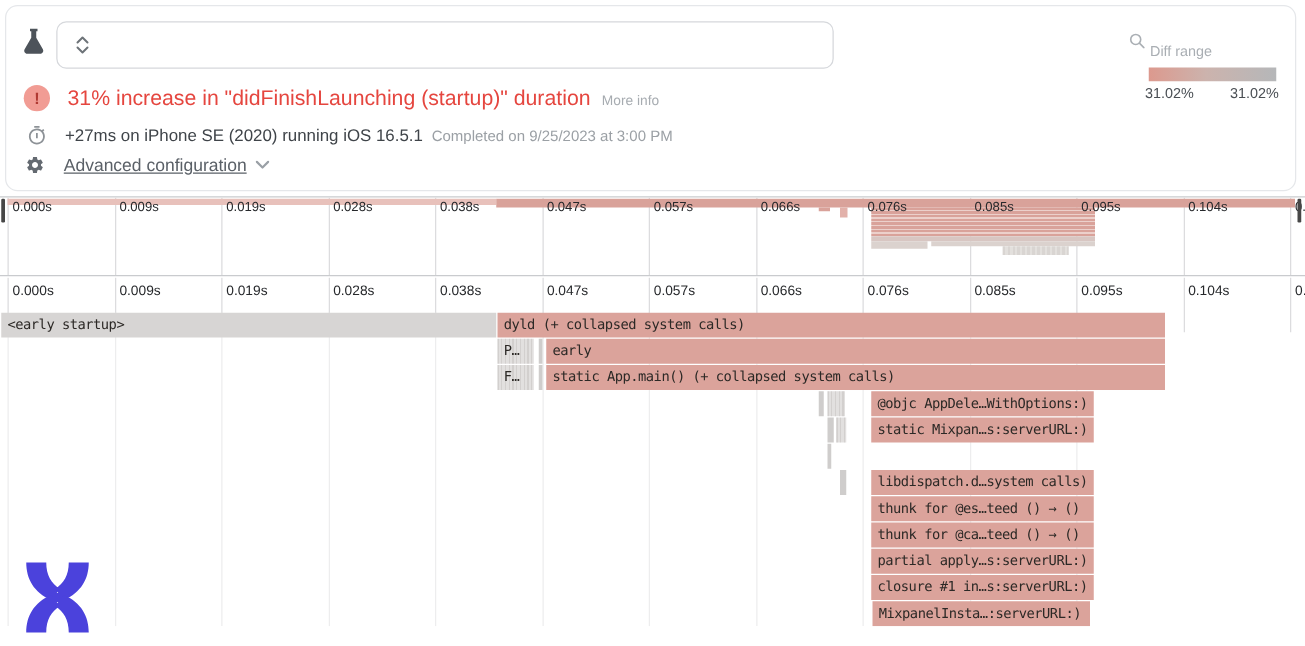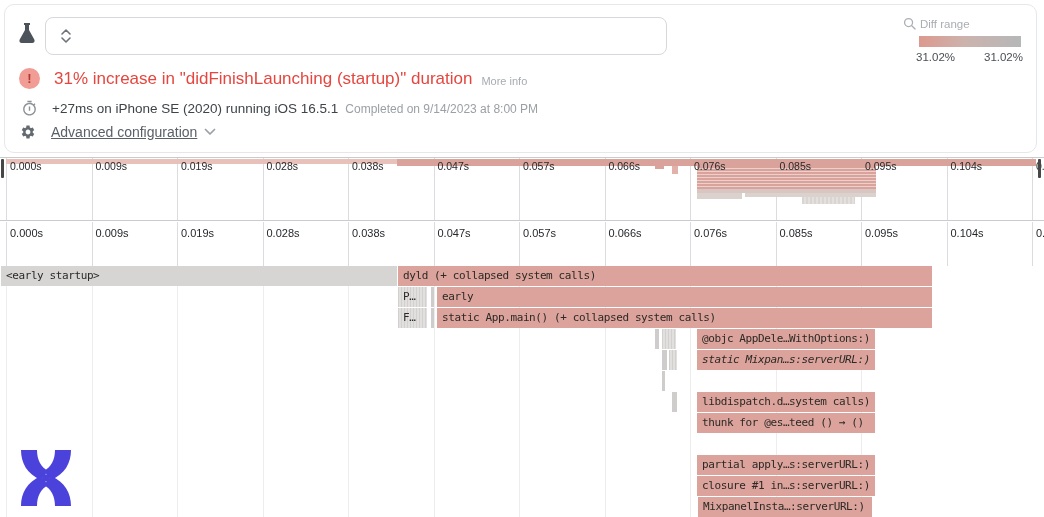--- a/index.html
+++ b/index.html
@@ -21,31 +21,31 @@
   .more-info { margin-left:9px; font-size:11px; color:#a7acb1; align-self:flex-end; padding-bottom:2px; cursor:pointer; }
   .device-row { position:absolute; left:16px; top:95px; display:flex; align-items:center;justify-content:space-between; }
   .device-text { margin-left:14px; font-size:13.5px; color:#3f4449; }
   .completed { margin-left:7px; font-size:12px; color:#9ba0a5; }
   .config-row { position:absolute; left:15px; top:119px; display:flex; align-items:center; cursor:pointer; }
   .config-text { margin-left:15px; font-size:14px; color:#5a6067;text-decoration:underline; }
   .config-row svg.chev { margin-left:7px; }
 
   .diff { position:absolute; left:898px; top:12px; width:126px; }
   .diff-label { display:flex; align-items:center; font-size:11.5px; color:#a9aeb3; }
-  .diff-label span { margin-left:4px; }
+  .diff-label span { margin-left:4px;margin-top:19px; }
   .diff-bar { margin-left:16px; margin-top:6px; width:102px; height:11px;
     background:linear-gradient(90deg,#dc998e 0%, #ccb3ad 45%, #b5b7b9 100%); cursor:pointer; }
   .diff-vals { margin-left:13px; margin-top:4px; width:107px; display:flex;
     justify-content:space-between; font-size:11.5px; color:#4a4f54; }
 
   
   .minimap { position:absolute; left:0; top:157px; width:1044px; height:64px;
     border-top:1px solid #c9cbce; border-bottom:1px solid #c9cbce; overflow:hidden; cursor:pointer; }
   .ruler { position:absolute; left:0; top:222px; width:1044px; height:44px; overflow:hidden; }
-  .flame { position:absolute; left:0; top:266px; width:932px; height:251px; overflow:hidden; }
+  .flame { position:absolute; left:0; top:250px; width:932px; height:251px; overflow:hidden; }
 
   .grid { position:absolute; top:0; bottom:0; width:1px; background:#dcdcde; z-index:0; }
   .flame .grid { background:#ededee; }
   .ticklabel { position:absolute; font-size:11px; color:#26282b; white-space:nowrap; z-index:3; }
   .minimap .ticklabel { top:2px; font-size:10.5px; }
   .ruler .ticklabel { top:5px; }
 
   .mmshape { position:absolute; z-index:1; }
   .mm-light   { background:#e8c1bb; }
   .mm-red     { background:#d9a29a; }
@@ -105,21 +105,21 @@
     <span class="alert-icon">!</span>
     <span class="alert-text">31% increase in "didFinishLaunching (startup)" duration</span>
     <span class="more-info">More info</span>
   </div>
 
   <div class="device-row">
     <svg width="17" height="17" viewBox="0 0 24 24">
       <path fill="#8d9297" d="M15 1H9v2h6V1zm4.03 6.39 1.42-1.42c-.43-.51-.9-.99-1.41-1.41l-1.42 1.42C16.07 4.74 14.12 4 12 4c-4.97 0-9 4.03-9 9s4.02 9 9 9 9-4.03 9-9c0-2.12-.74-4.07-1.97-5.61zM12 20c-3.87 0-7-3.13-7-7s3.13-7 7-7 7 3.13 7 7-3.13 7-7 7zm1-11h-2v6h2V9z"></path>
     </svg>
     <span class="device-text">+27ms on iPhone SE (2020) running iOS 16.5.1</span>
-    <span class="completed">Completed on 9/14/2023 at 8:00 PM</span>
+    <span class="completed">Completed on 9/25/2023 at 3:00 PM</span>
   </div>
 
   <div class="config-row">
     <svg width="16" height="16" viewBox="0 0 24 24">
       <path fill="#646a71" d="M19.14 12.94c.04-.3.06-.61.06-.94s-.02-.64-.07-.94l2.03-1.58c.18-.14.23-.41.12-.61l-1.92-3.32c-.12-.22-.37-.29-.59-.22l-2.39.96c-.5-.38-1.03-.7-1.62-.94l-.36-2.54c-.04-.24-.24-.41-.48-.41h-3.84c-.24 0-.43.17-.47.41l-.36 2.54c-.59.24-1.13.57-1.62.94l-2.39-.96c-.22-.08-.47 0-.59.22L2.74 8.87c-.12.21-.08.47.12.61l2.03 1.58c-.05.3-.09.63-.09.94s.02.64.07.94l-2.03 1.58c-.18.14-.23.41-.12.61l1.92 3.32c.12.22.37.29.59.22l2.39-.96c.5.38 1.03.7 1.62.94l.36 2.54c.05.24.24.41.48.41h3.84c.24 0 .44-.17.47-.41l.36-2.54c.59-.24 1.13-.56 1.62-.94l2.39.96c.22.08.47 0 .59-.22l1.92-3.32c.12-.22.07-.47-.12-.61l-2.01-1.58zM12 15.6c-1.98 0-3.6-1.62-3.6-3.6s1.62-3.6 3.6-3.6 3.6 1.62 3.6 3.6-1.62 3.6-3.6 3.6z"></path>
     </svg>
     <span class="config-text">Advanced configuration</span>
     <svg class="chev" width="12" height="8" viewBox="0 0 12 8">
       <polyline points="1.5,1.5 6,6 10.5,1.5" fill="none" stroke="#9aa0a6" stroke-width="1.7" stroke-linecap="round" stroke-linejoin="round"></polyline>
     </svg>
@@ -218,26 +218,27 @@
     <div class="seg hatch" style="left: 398px; top: 42px; width: 29px;">F…</div>
     <div class="seg sg" style="left: 431px; top: 42px; width: 3px;"></div>
     <div class="seg red" style="left: 437px; top: 42px; width: 594px;">static App.main() (+ collapsed system calls)</div>
     <div class="seg sg" style="left: 1034px; top: 42px; width: 3px;"></div>
     <div class="seg sg" style="left: 655px; top: 63px; width: 4px;"></div>
     <div class="seg hatch" style="left: 662px; top: 63px; width: 14px;"></div>
     <div class="seg red" style="left: 697px; top: 63px; width: 178px;">@objc AppDele…WithOptions:)</div>
     <div class="seg sl" style="left: 1033px; top: 63px; width: 5px;"></div>
     <div class="seg sg" style="left: 662px; top: 84px; width: 5px;"></div>
     <div class="seg hatch" style="left: 669px; top: 84px; width: 8px;"></div>
-    <div class="seg red" style="left: 697px; top: 84px; width: 178px; font-style: italic;">static Mixpan…s:serverURL:)</div>
+    <div class="seg red" style="left: 697px; top: 84px; width: 178px;">static Mixpan…s:serverURL:)</div>
     <div class="seg sl" style="left: 1034px; top: 84px; width: 3px;"></div>
     <div class="seg sg" style="left: 662px; top: 105px; width: 3px;"></div>
     <div class="seg sg" style="left: 672px; top: 126px; width: 5px;"></div>
     <div class="seg red" style="left: 697px; top: 126px; width: 178px;">libdispatch.d…system calls)</div>
     <div class="seg red" style="left: 697px; top: 147px; width: 178px;">thunk for @es…teed () → ()</div>
+    <div class="seg red" style="left: 697px; top: 168px; width: 178px;">thunk for @ca…teed () → ()</div>
     <div class="seg red" style="left: 697px; top: 189px; width: 178px;">partial apply…s:serverURL:)</div>
     <div class="seg red" style="left: 697px; top: 210px; width: 178px;">closure #1 in…s:serverURL:)</div>
     <div class="seg red" style="left: 698px; top: 231px; width: 174px;">MixpanelInsta…:serverURL:)</div>
   </div>
 
 <div class="logo">
   <svg width="64" height="60" viewBox="0 0 64 60">
     <g fill="#4b42dc">
       <path d="M7 2 H23 C23 12 27 19 34 23 L27 32 C13 26 7 15 7 2 Z"></path>
       <path d="M57 2 H41 C41 12 37 19 30 23 L37 32 C51 26 57 15 57 2 Z"></path>

